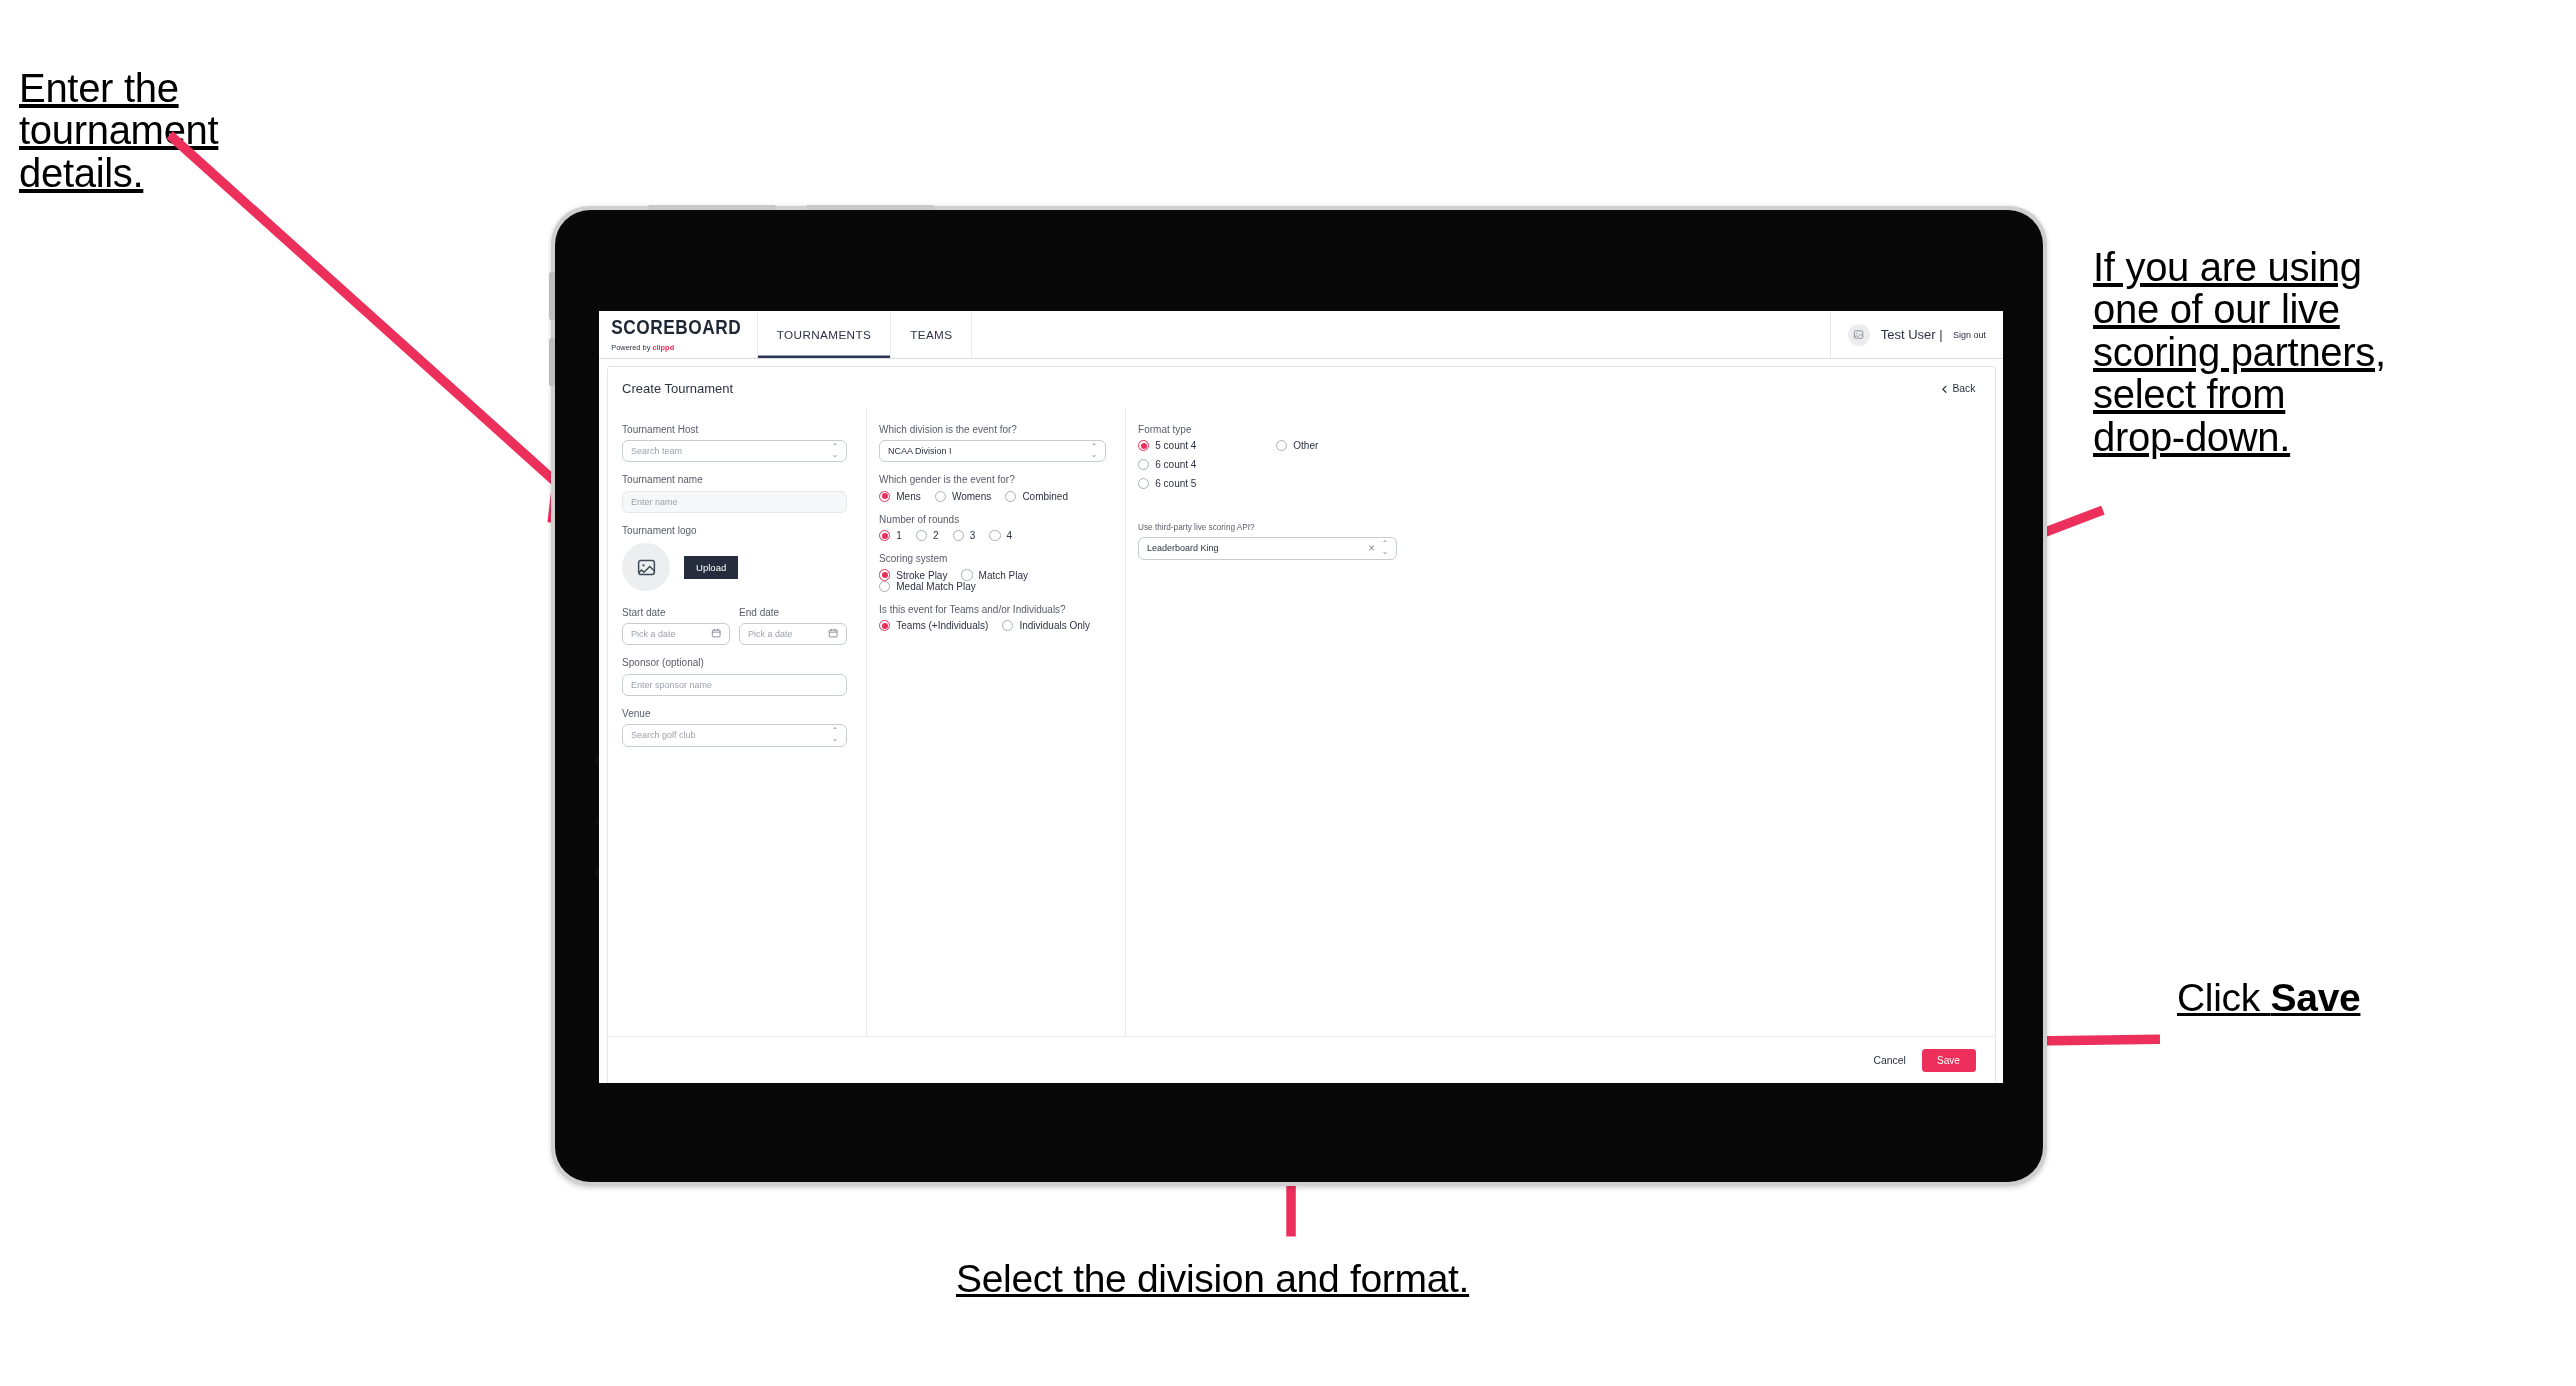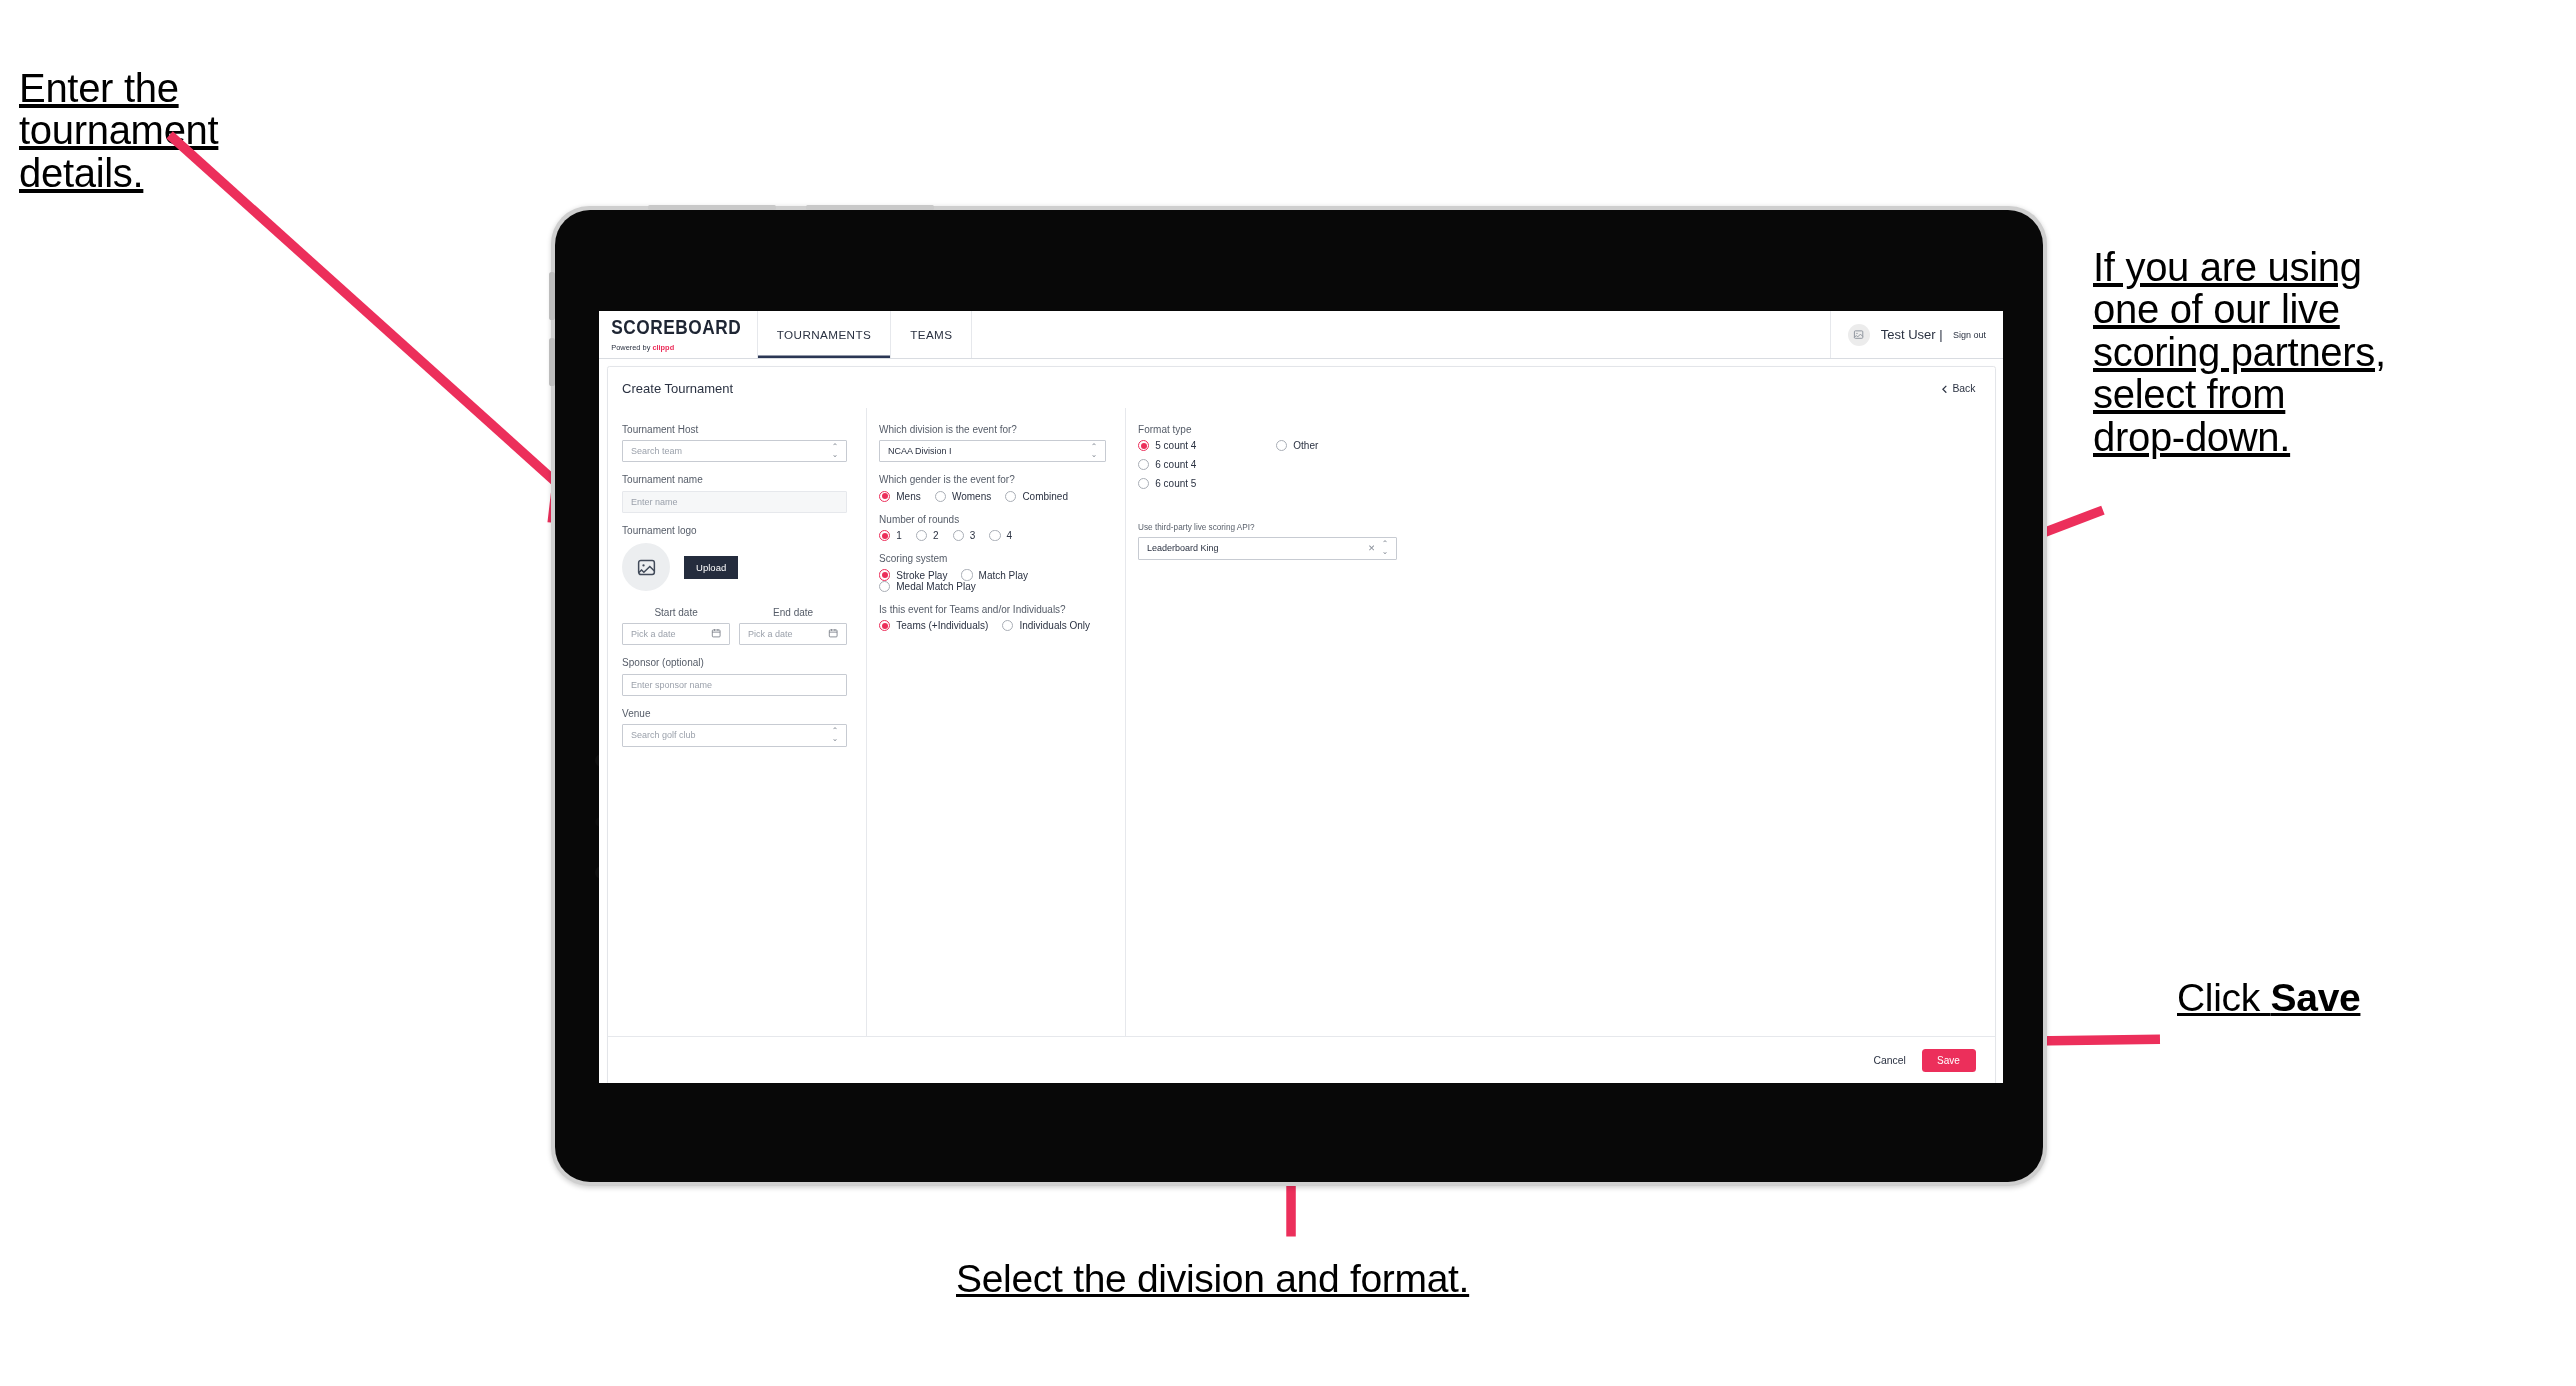--- a/index.html
+++ b/index.html
@@ -149,21 +149,21 @@
   .col { padding: 3.5px 19px 0 14px; }
   #col1 { width: 259px; border-right: 0.9px solid #e6e8ec; }
   #col2 { width: 259px; border-right: 0.9px solid #e6e8ec; padding-left: 12px; }
   #col3 { flex: 1; padding-left: 12px; }
 
   .flabel { font-size: 10px; color: #555c68; margin: 12px 0 5.2px; }
 
   .inp {
     height: 22.5px; width: 100%;
     border: 0.9px solid #c7cbd2;
-    border-radius: 1px;
+    border-radius: 6px;
     background: #fff;
     display: flex; align-items: center;
     padding: 0 7.8px;
     font-size: 9px; color: #9ba1ab;
     position: relative;
   }
   .inp.filled { color: #2b3242; }
   .inp.soft { background: #f6f7f8; border-color: #e6e8ec; }
   .inp .caret {
     position: absolute; right: 7.8px; top: 50%; transform: translateY(-50%);
@@ -178,21 +178,21 @@
     background: #eceef0;
     display: flex; align-items: center; justify-content: center;
   }
   #upload-btn {
     background: #242c3d; color: #fff;
     font-size: 9.5px;
     padding: 6px 12px; border-radius: 0;
     cursor: pointer;
   }
 
-  .date-row { display: flex; gap: 9px; text-align: center; }
+  .date-row { display: flex; gap: 9px; }
   .date-col { flex: 1; }
 
   
   .radio-row { display: flex; align-items: center; flex-wrap: wrap; gap: 0; margin-top: 1.7px; }
   .ritem { display: flex; align-items: center; gap: 6px; margin-right: 14px; cursor: pointer; }
   .rdot {
     width: 11.2px; height: 11.2px; border-radius: 50%;
     border: 1.2px solid #a9aeb6; background: #fff;
     display: flex; align-items: center; justify-content: center;
     flex: 0 0 auto;

